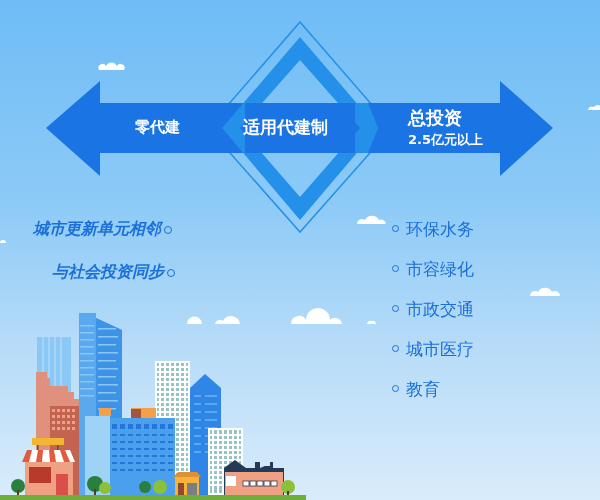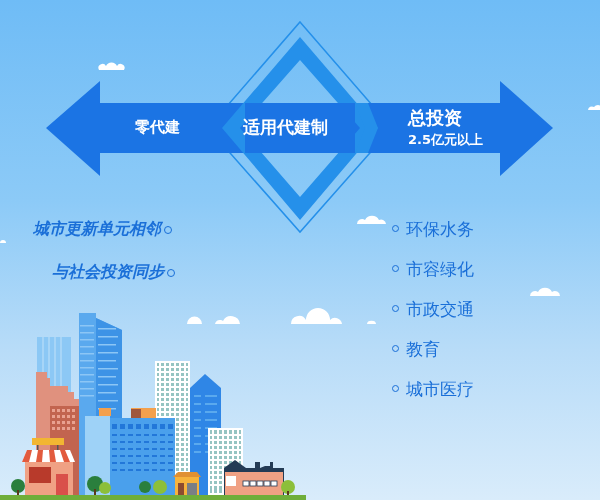--- a/index.html
+++ b/index.html
@@ -73,22 +73,22 @@
     <span>城市更新单元相邻</span><span class="dot"></span>
   </div>
   <div class="note" style="left:52px; top:261px;">
     <span>与社会投资同步</span><span class="dot"></span>
   </div>
 
   <ul class="list">
     <li><span class="bullet"></span><span>环保水务</span></li>
     <li><span class="bullet"></span><span>市容绿化</span></li>
     <li><span class="bullet"></span><span>市政交通</span></li>
+    <li><span class="bullet"></span><span>城市医疗</span></li>
     <li><span class="bullet"></span><span>教育</span></li>
-    <li><span class="bullet"></span><span>城市医疗</span></li>
   </ul>
 
   <svg class="layer-svg" width="600" height="500">
 
     <rect x="37" y="337" width="34" height="90" fill="#8cc8f5"></rect>
     <g stroke="#ffffff" stroke-width="0.6" opacity="0.8">
       <line x1="43" y1="337" x2="43" y2="420"></line>
         <line x1="49" y1="337" x2="49" y2="420"></line>
         <line x1="55" y1="337" x2="55" y2="420"></line>
         <line x1="61" y1="337" x2="61" y2="420"></line>

